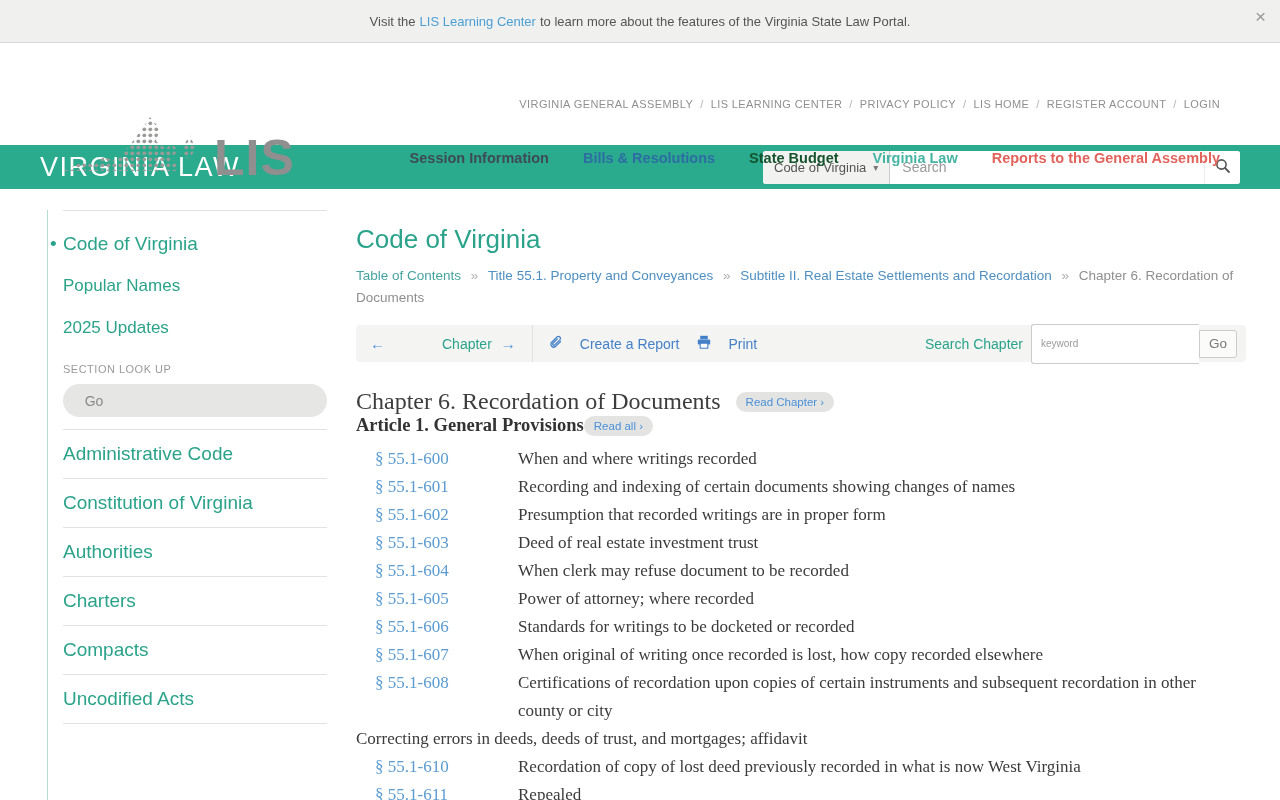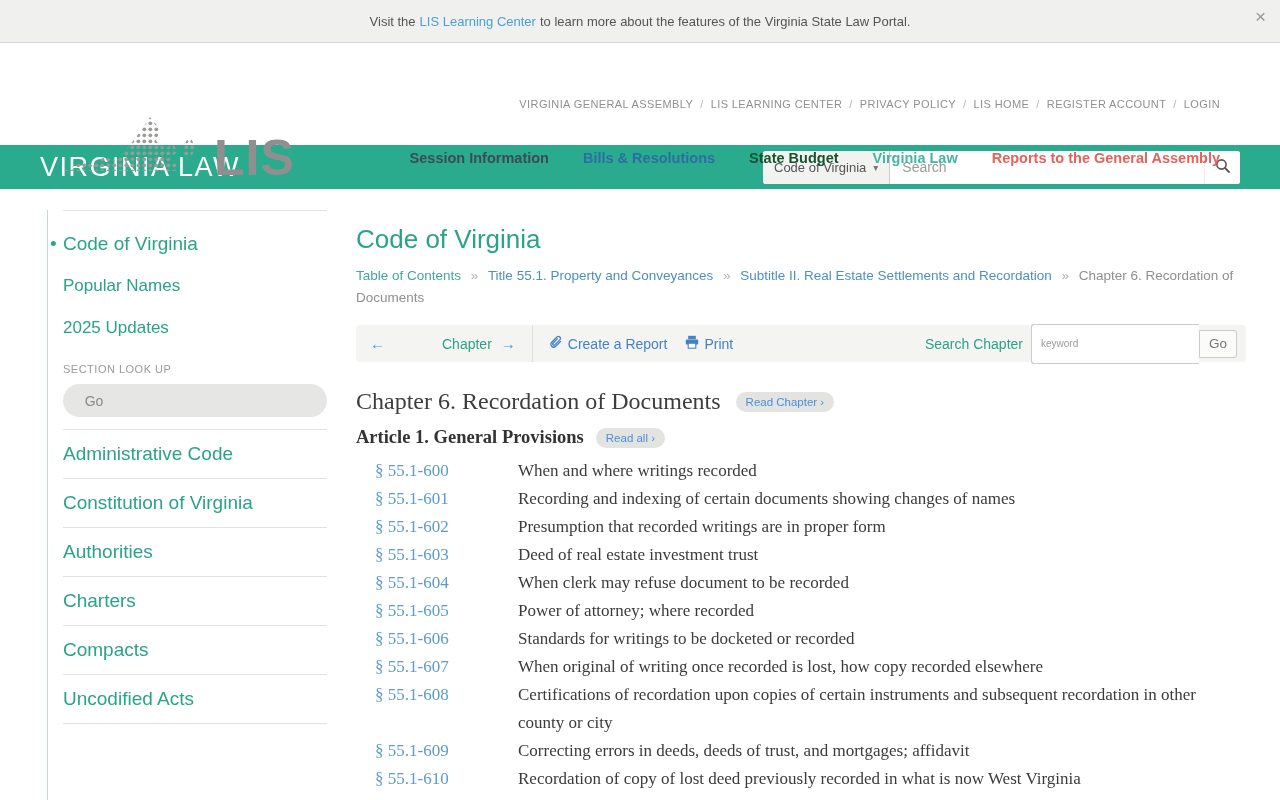--- a/index.html
+++ b/index.html
@@ -88,40 +88,40 @@
 
   .toolbar {
     margin-top:16px; background:#f4f4f2; border-radius:4px; height:37px;
     display:flex; align-items:center; justify-content:space-between; padding:0 0 0 14px; font-size:14px;
   }
   .tb-left { display:flex; align-items:center; height:100%; }
   .pager { display:flex; align-items:center; gap:9px; margin-right:16px; }
   .pager .arrow { color:#4a90d9; text-decoration:none; font-size:15px; }
   .pager .chap { color:#2aa38a; text-decoration:none;margin-left:48px; }
   .tb-divider { width:1px; height:37px; background:#e0e0de; margin-right:16px; }
-  .tb-link { color:#4581c8; text-decoration:none; display:flex; align-items:center; gap:5px; margin-right:18px; }
+  .tb-link { color:#4581c8; text-decoration:none; display:flex; align-items:center; gap:17px; margin-right:18px; }
   .tb-right { display:flex; align-items:center; padding-right:9px; }
   .tb-label { color:#2aa38a; margin-right:8px; }
   .kw-input {
     width:168px; height:40px; border:1px solid #ccc; border-right:none; border-radius:3px 0 0 3px;
     padding:0 9px; font-size:10px; color:#555; outline:none; font-family:"Liberation Sans",sans-serif;
   }
   .kw-input::placeholder { color:#9a9a9a; }
   .kw-go {
     height:28px; padding:0 9px; border:1px solid #ccc; background:#fbfbfa; color:#777;
     font-size:13.5px; border-radius:0 3px 3px 0; cursor:pointer; font-family:"Liberation Sans",sans-serif;
   }
 
   .h2-row { margin-top:26px; display:flex; align-items:center; gap:15px; }
   .chapter-h { font-family:"Liberation Serif",serif; font-weight:normal; font-size:24px; color:#3d3d3d; }
   .pill {
     background:#e3e3e1; color:#4a90d9; font-size:11.5px; padding:4px 10px;
     border-radius:12px; text-decoration:none; white-space:nowrap;
   }
-  .h3-row { margin-top:12px; display:flex; align-items:center; gap:12px; }
+  .h3-row { display:flex; align-items:center; }
   .article-h { font-family:"Liberation Serif",serif; font-weight:bold; font-size:18.5px; color:#333; }
 
   .sections { margin-top:9px; font-family:"Liberation Serif",serif; font-size:17px; }
   .sec-row { display:flex; line-height:28px; }
   .sec-num { width:162px; padding-left:19px; flex:none; }
   .sec-num a { color:#5b9bd0; text-decoration:none; }
   .sec-title { flex:1; color:#3b3b3b; }
 </style>
 </head>
 <body>
@@ -314,21 +314,20 @@
         </div>
         <div class="sec-row">
           <div class="sec-num"><a href="#">§ 55.1-607</a></div>
           <div class="sec-title">When original of writing once recorded is lost, how copy recorded elsewhere</div>
         </div>
         <div class="sec-row">
           <div class="sec-num"><a href="#">§ 55.1-608</a></div>
           <div class="sec-title">Certifications of recordation upon copies of certain instruments and subsequent recordation in other county or city</div>
         </div>
         <div class="sec-row">
-          <div class="sec-num"><a href="#">§ 55.1-609</a></div>
           <div class="sec-title">Correcting errors in deeds, deeds of trust, and mortgages; affidavit</div>
         </div>
         <div class="sec-row">
           <div class="sec-num"><a href="#">§ 55.1-610</a></div>
           <div class="sec-title">Recordation of copy of lost deed previously recorded in what is now West Virginia</div>
         </div>
         <div class="sec-row">
           <div class="sec-num"><a href="#">§ 55.1-611</a></div>
           <div class="sec-title">Repealed</div>
         </div>

